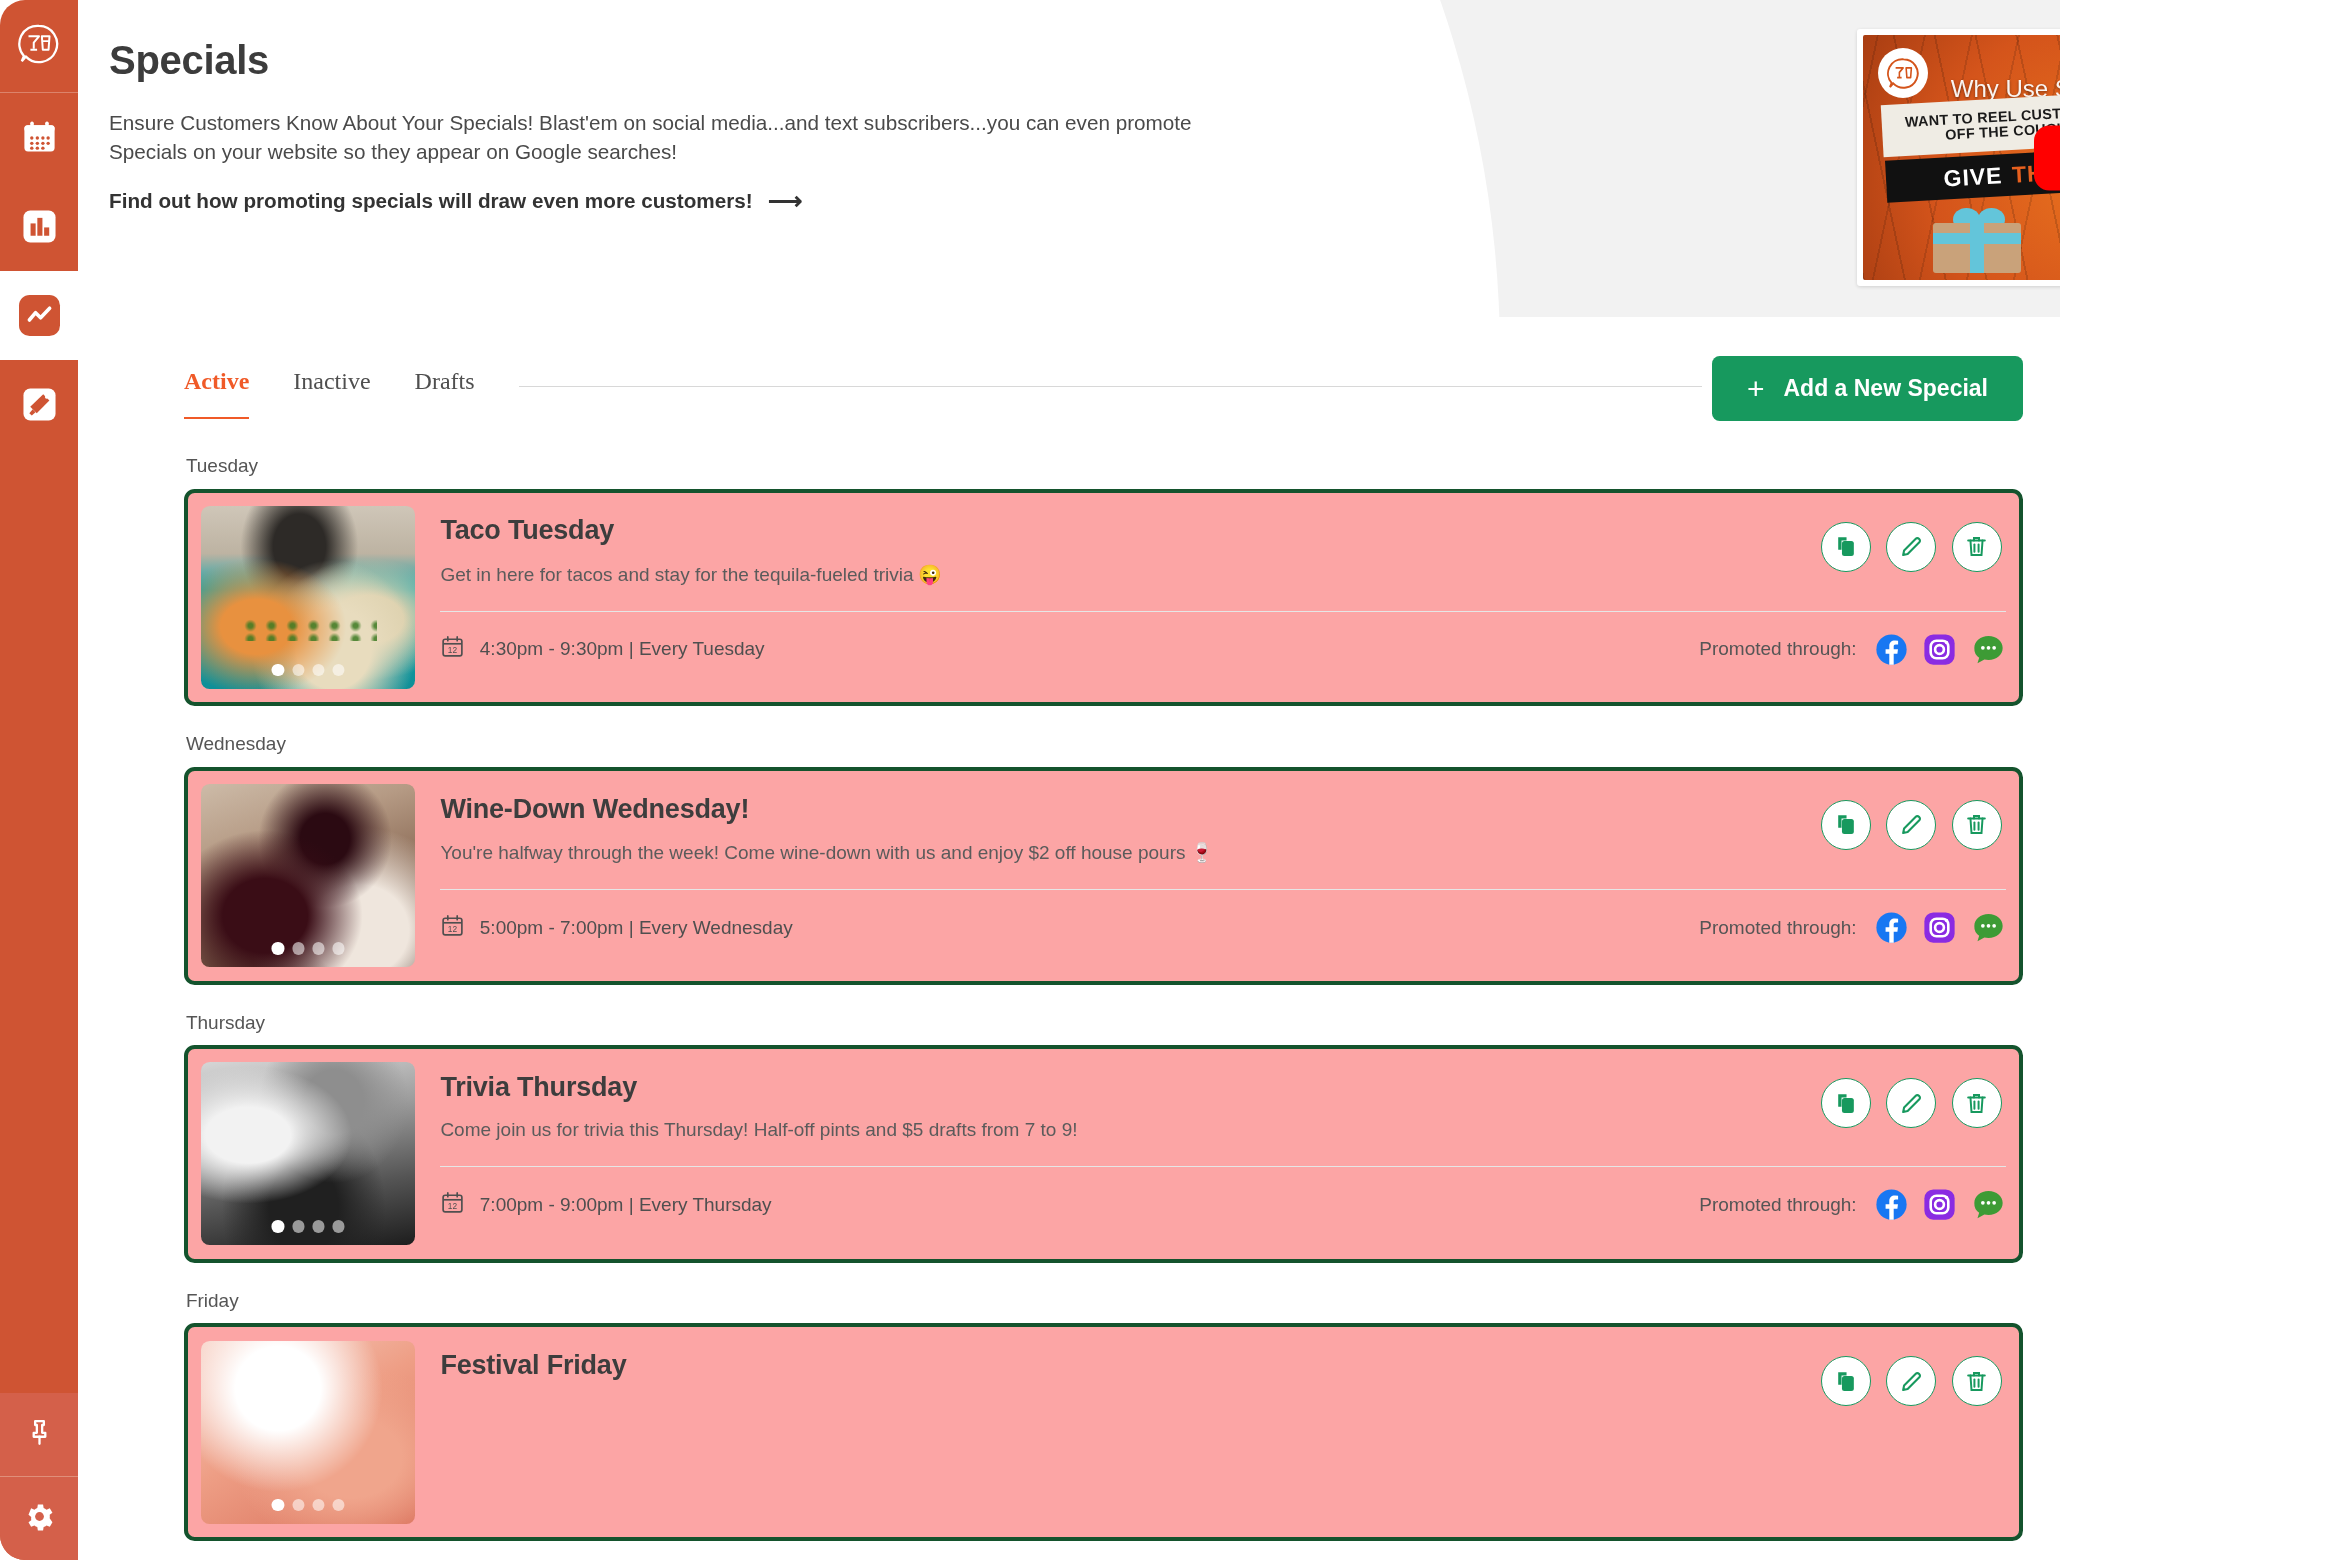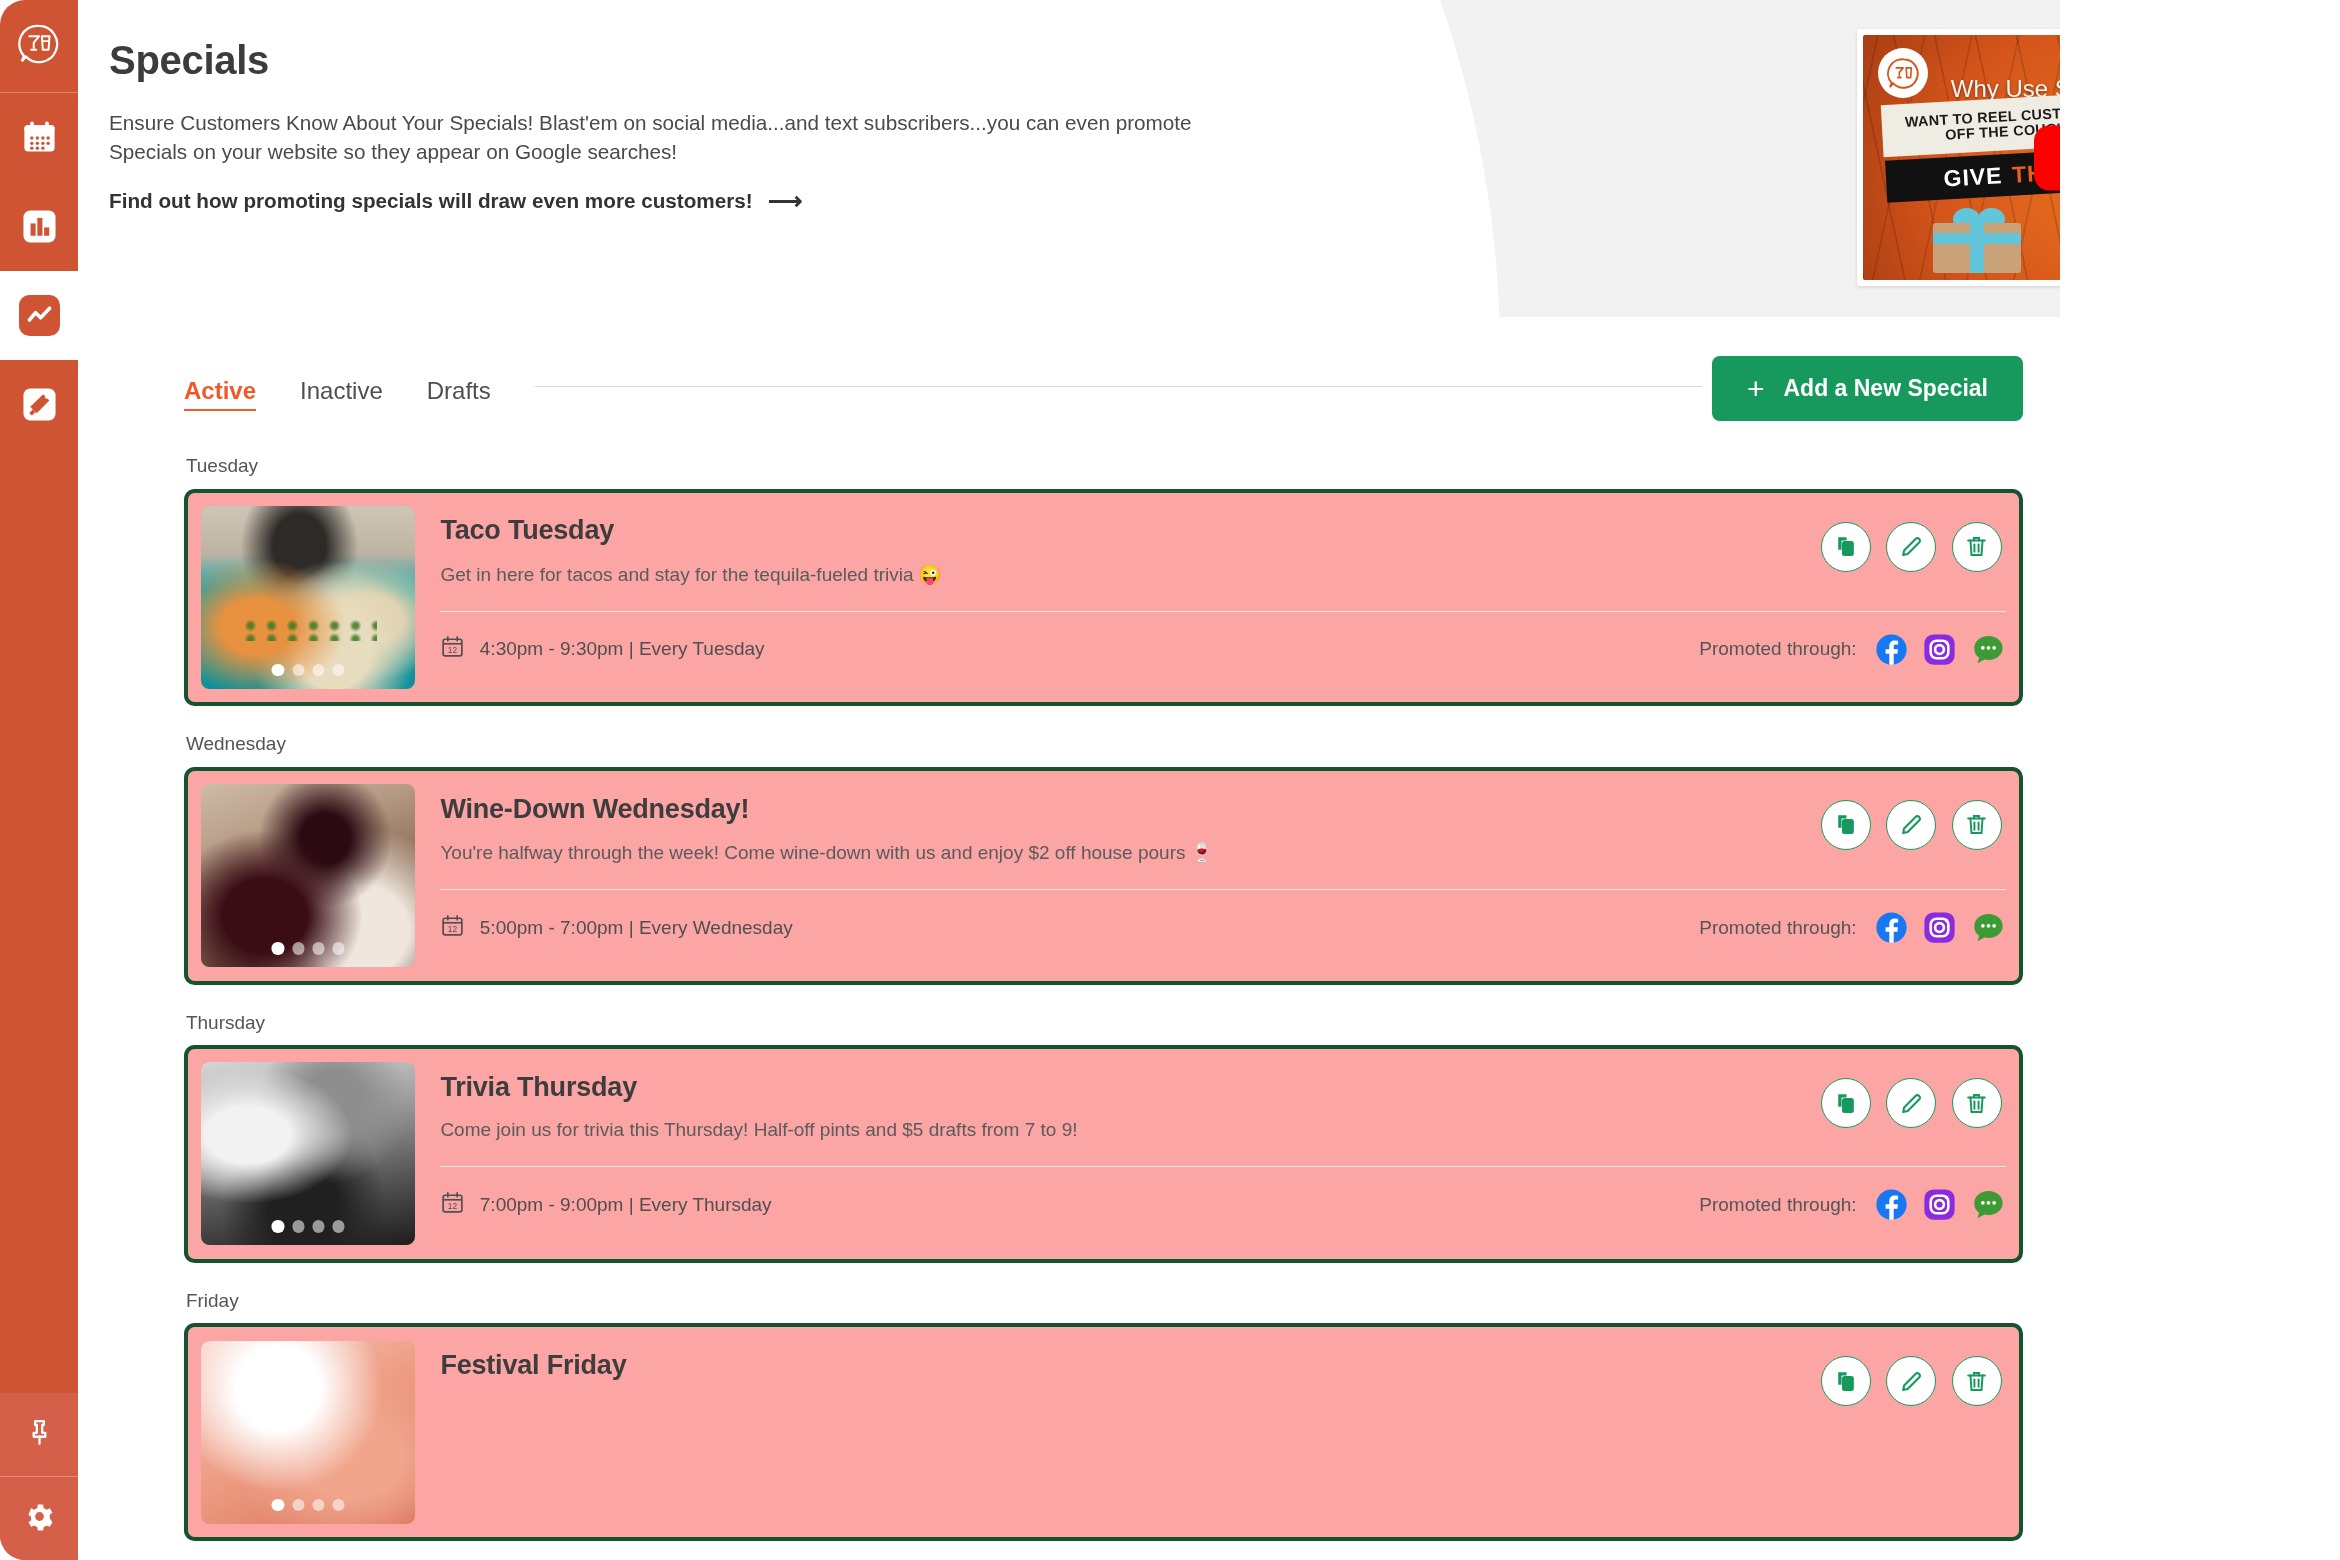--- a/index.html
+++ b/index.html
@@ -218,23 +218,24 @@
   .tabbar {
     position: relative;
     display: flex; align-items: center;
     margin: 42px 0 0 0;
     padding: 0 37px 0 106px;
     height: 69px;
   }
   .tabs { display: flex; align-items: flex-end; gap: 44px; }
   .tab {
     font-size: 24px; color: #4f4f4f;
-    padding-bottom: 4px;
+    padding-bottom: 22px;
     cursor: pointer;
     border-bottom: 2.9px solid transparent;
+    font-family: Liberation Serif, serif;
   }
   .tab.active { color: #f05a28; font-weight: bold; border-bottom-color: #f05a28; }
   .tab-rule { flex: 1; height: 1px; background: #d8d8d8; margin: 0 9.6px 13.4px 44px; }
   .add-btn {
     background: #17995e;
     color: #ffffff;
     border: none;
     border-radius: 7.7px;
     height: 65px;
     padding: 0 35px;

